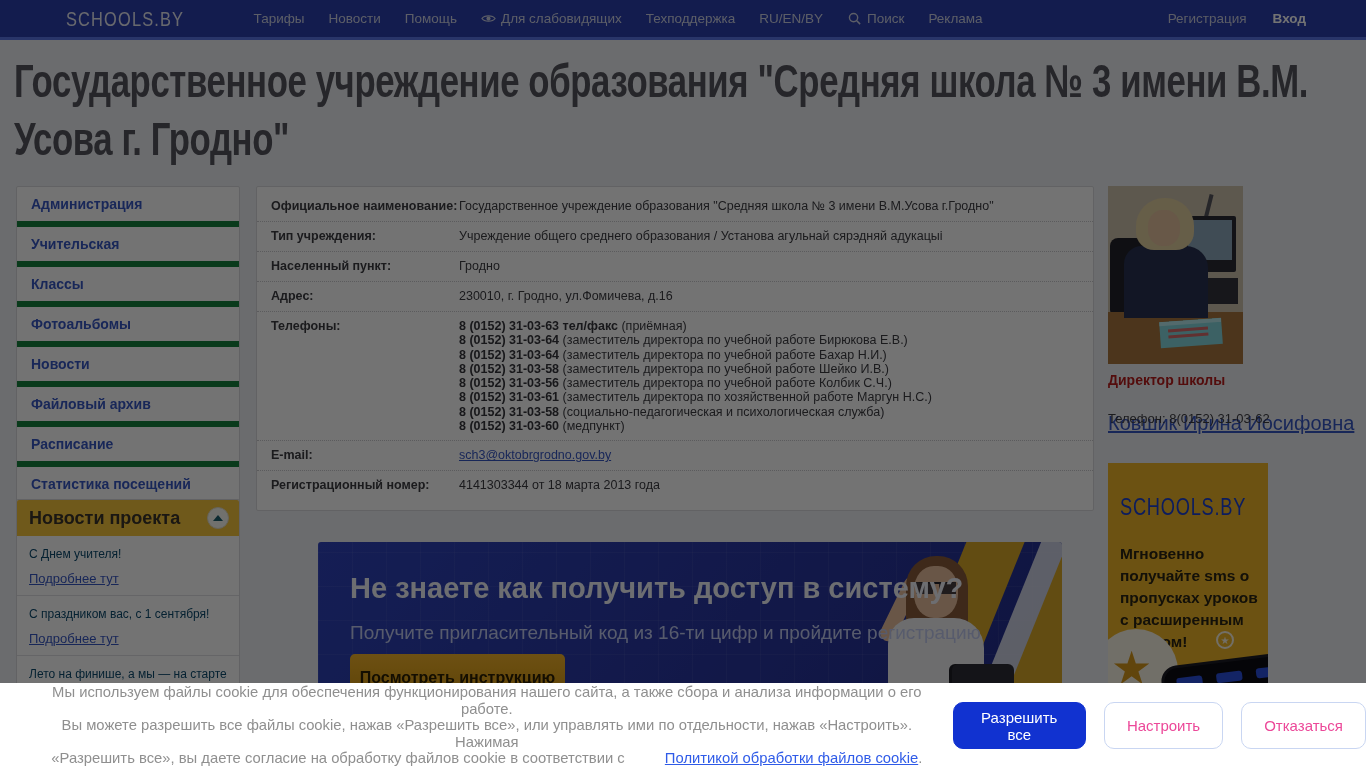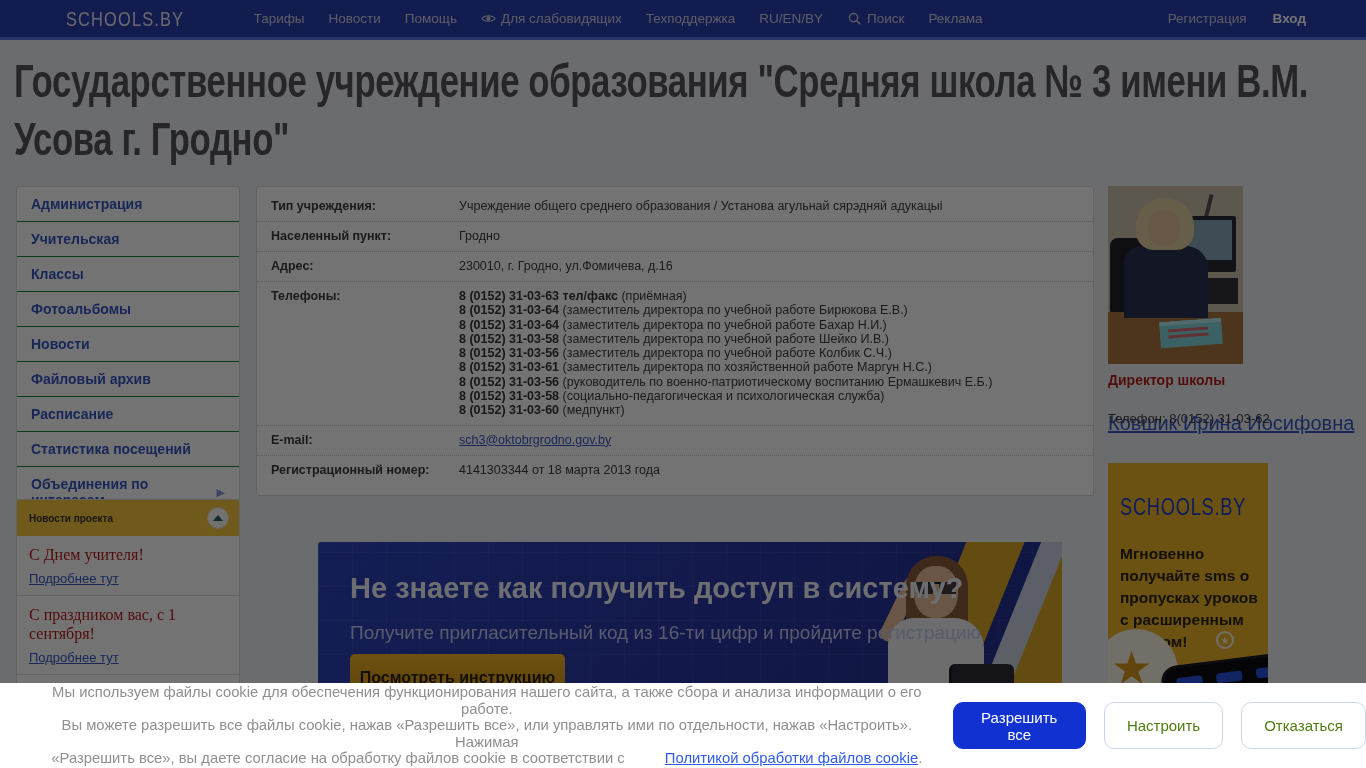--- a/index.html
+++ b/index.html
@@ -26,33 +26,33 @@
   
   .title-wrap { position:absolute; left:14px; top:52px; width:1344px; height:126px; overflow:hidden; }
   .title-inner { width:1780px; transform:scaleX(0.755); transform-origin:top left;
     font-size:46px; line-height:58px; font-weight:bold; color:#55555e; letter-spacing:-0.5px; }
   
   .card { background:#ffffff; border:1px solid #d9dade; border-radius:2px; }
   
   .menu-card { position:absolute; left:16px; top:186px; width:224px; }
   .menu-item { display:flex; align-items:center; justify-content:space-between;
     padding:9px 14px; font-size:14px; font-weight:bold; color:#3757c4; cursor:pointer; }
-  .menu-card > .menu-item:not(:first-of-type) { border-top:1px solid #15803d; }
+  .menu-card > .menu-item:not(:first-of-type) { border-top:6px solid #15803d; }
   .menu-item .arr { font-size:11px; color:#8a97c9; }
   .news-card { position:absolute; left:16px; top:499px; width:224px; padding-bottom:4px; }
   .news-head { background:#f7c53d; border-radius:2px 2px 0 0; padding:7px 10px 7px 12px;
     display:flex; align-items:center; justify-content:space-between; }
-  .news-head .nh-t { font-size:10px; font-weight:bold; color:#3a342a; }
+  .news-head .nh-t { font-size:18px; font-weight:bold; color:#3a342a; }
   .toggle { width:22px; height:22px; border-radius:50%; background:#fbfbf4; border:1px solid #e3ddc6;
     display:flex; align-items:center; justify-content:center; cursor:pointer; }
   .toggle .tri { width:0; height:0; border-left:5px solid transparent; border-right:5px solid transparent;
     border-bottom:6px solid #1d5f6e; }
   .news-item { padding:9px 12px 8px 12px; }
   .news-item + .news-item { border-top:1px solid #e0e0e4; }
-  .news-item .nt { font-size:16px; color:#b91c1c; line-height:19px; margin-bottom:5px;font-family:Liberation Serif, serif; }
+  .news-item .nt { font-size:12px; color:#0c4a6e; line-height:19px; margin-bottom:5px; }
   .news-item .nl { font-size:13px; color:#3757c4; text-decoration:underline; cursor:pointer; }
   
   .info-card { position:absolute; left:256px; top:186px; width:838px; padding:5px 0 10px 0; }
   .irow { display:flex; padding:7px 0; }
   .info-card > div:not(:first-of-type) { border-top:1px dotted #c9c9ce; }
   .ilabel { width:202px; padding-left:14px; font-weight:bold; font-size:12.5px; color:#3c3c42; flex-shrink:0; }
   .ival { flex:1; font-size:12.5px; color:#3c3c42; line-height:15px; padding-right:14px; }
   .phone-line { line-height:14.3px; }
   .phone-line b { color:#36363c; }
   .link { color:#3757c4; text-decoration:underline; cursor:pointer; }
@@ -110,21 +110,21 @@
   
   .overlay { position:fixed; left:0; top:0; width:1366px; height:768px;
     background:rgba(0,0,0,0.55); z-index:50; pointer-events:none; }
   
   .cookiebar { position:fixed; left:0; bottom:0; width:1366px; height:85px; background:#ffffff; z-index:100;
     display:flex; align-items:center; }
   .cookie-text { width:905px; margin-left:48px; text-align:center; font-size:14.8px; line-height:16.6px; color:#8f8f8f; }
   .cookie-link { color:#2f5be8; text-decoration:underline; cursor:pointer;margin-left:36px; }
   .cookie-actions { display:flex; gap:18px; margin-left:27px; align-items:center; }
   .btn { height:47px; border-radius:10px; font-family:inherit; font-size:15px; cursor:pointer;
-    background:#ffffff; border:1px solid #c9d6f2; color:#4d7c0f; padding:0 22px; }
+    background:#ffffff; border:1px solid #c9d6f2; color:#ec4899; padding:0 22px; }
   .btn.primary { background:#1132d0; border:1px solid #1132d0; color:#ffffff; padding:0 20px; }
 </style>
 </head>
 <body>
 
 <header class="topbar">
   <div class="logo">
     <span class="logo-inner">SCHOOLS.BY</span>
   </div>
   <nav class="topnav">
@@ -228,20 +228,24 @@
 
     <div class="news-item">
       <div class="nt">Лето на финише, а мы — на старте нового учебного года!</div>
       <a class="nl">Подробнее тут</a>
     </div>
 
 </div>
 
 <div class="info-card card">
 
+    <div class="irow">
+      <div class="ilabel">Официальное наименование:</div>
+      <div class="ival">Государственное учреждение образования "Средняя школа № 3 имени В.М.Усова г.Гродно"</div>
+    </div>
 
     <div class="irow">
       <div class="ilabel">Тип учреждения:</div>
       <div class="ival">Учреждение общего среднего образования / Установа агульнай сярэдняй адукацыі</div>
     </div>
 
     <div class="irow">
       <div class="ilabel">Населенный пункт:</div>
       <div class="ival">Гродно</div>
     </div>
@@ -260,21 +264,20 @@
         <div class="phone-line"><b>8 (0152) 31-03-64</b> <span>(заместитель директора по учебной работе Бирюкова Е.В.)</span></div>
 
         <div class="phone-line"><b>8 (0152) 31-03-64</b> <span>(заместитель директора по учебной работе Бахар Н.И.)</span></div>
 
         <div class="phone-line"><b>8 (0152) 31-03-58</b> <span>(заместитель директора по учебной работе Шейко И.В.)</span></div>
 
         <div class="phone-line"><b>8 (0152) 31-03-56</b> <span>(заместитель директора по учебной работе Колбик С.Ч.)</span></div>
 
         <div class="phone-line"><b>8 (0152) 31-03-61</b> <span>(заместитель директора по хозяйственной работе Маргун Н.С.)</span></div>
 
-        <div class="phone-line"><b>8 (0152) 31-03-56</b> <span>(руководитель по военно-патриотическому воспитанию Ермашкевич Е.Б.)</span></div>
 
         <div class="phone-line"><b>8 (0152) 31-03-58</b> <span>(социально-педагогическая и психологическая служба)</span></div>
 
 
         <div class="phone-line"><b>8 (0152) 31-03-60</b> <span>(медпункт)</span></div>
 
     </div>
   </div>
   <div class="irow">
     <div class="ilabel">E-mail:</div>

